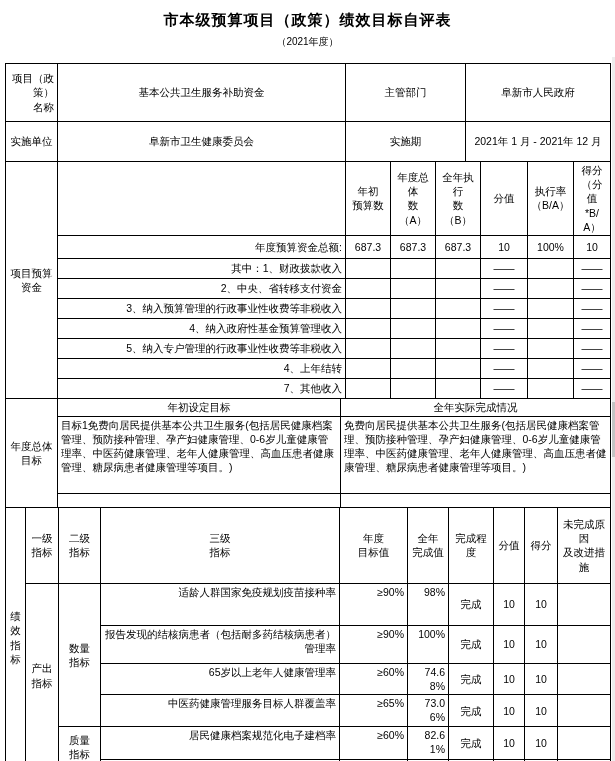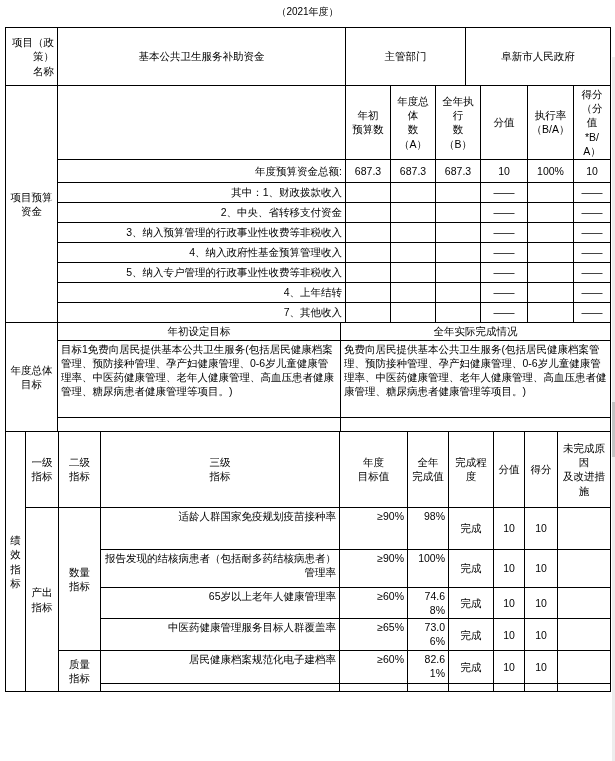--- a/index.html
+++ b/index.html
@@ -13,21 +13,21 @@
   }
   .doc-title{
     margin-top:11px;
     text-align:center;
     font-size:15px;
     font-weight:bold;
     letter-spacing:1px;
   }
   .doc-subtitle{
     margin-top:5px;
-    margin-bottom:9px;
+    margin-bottom:15px;
     text-align:center;
     font-size:10px;
   }
   table.tbl{
     border-collapse:collapse;
     table-layout:fixed;
     width:605px;
     margin-left:5px;
     margin-top:-1px;
   }
@@ -54,37 +54,44 @@
   .scroll-thumb{
     position:absolute;right:0;top:345px;width:3px;height:55px;
     background:#c4c4c4;
   }
 </style>
 </head>
 <body>
 
 <div class="page">
 
+  <div class="doc-title">市本级预算项目（政策）绩效目标自评表</div>
   <div class="doc-subtitle">（2021年度）</div>
 
   <table class="tbl">
     <colgroup>
         <col style="width:52px">
         <col style="width:288px">
         <col style="width:120px">
         <col style="width:145px">
       </colgroup>
     <tbody>
         <tr style="height:58px">
       <td class="l pre">项目（政
 策）
 名称</td>
       <td class="c">基本公共卫生服务补助资金</td>
       <td class="c">主管部门</td>
       <td class="c">阜新市人民政府</td>
+    </tr>
+    <tr style="height:40px">
+      <td class="c">实施单位</td>
+      <td class="c">阜新市卫生健康委员会</td>
+      <td class="c">实施期</td>
+      <td class="c">2021年 1 月  -  2021年 12 月</td>
     </tr>
   </tbody>
     </table>
 
   <table class="tbl">
     <colgroup>
         <col style="width:52px">
         <col style="width:288px">
         <col style="width:45px">
         <col style="width:45px">

